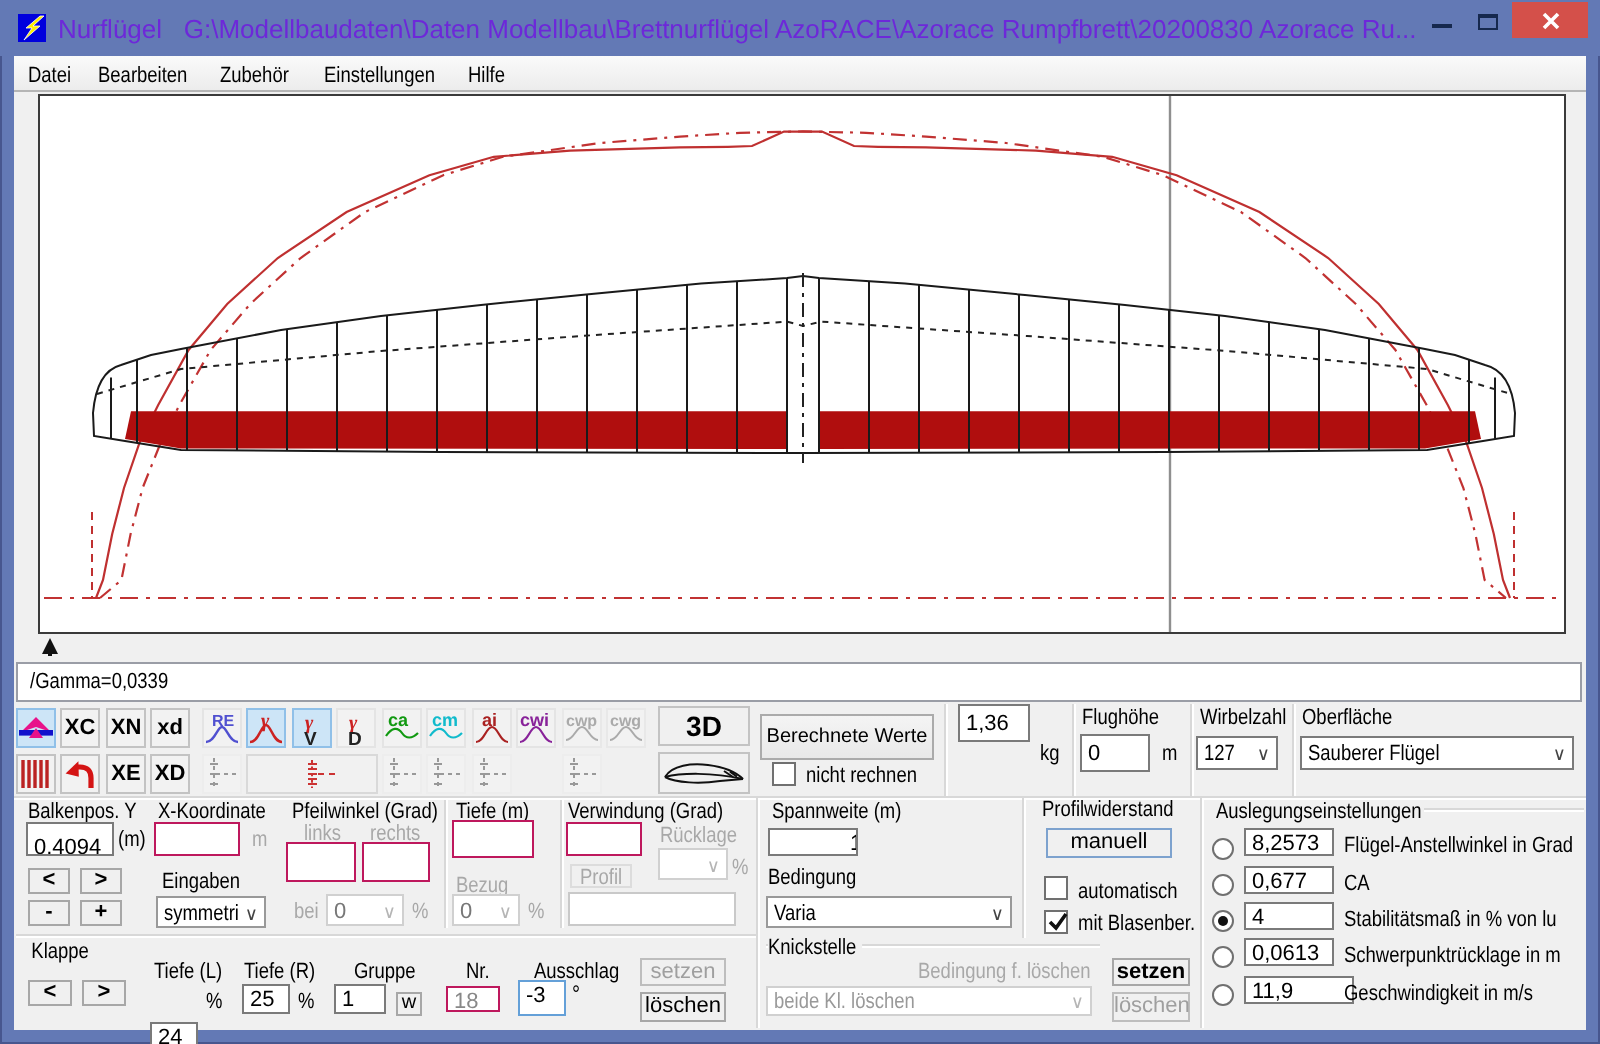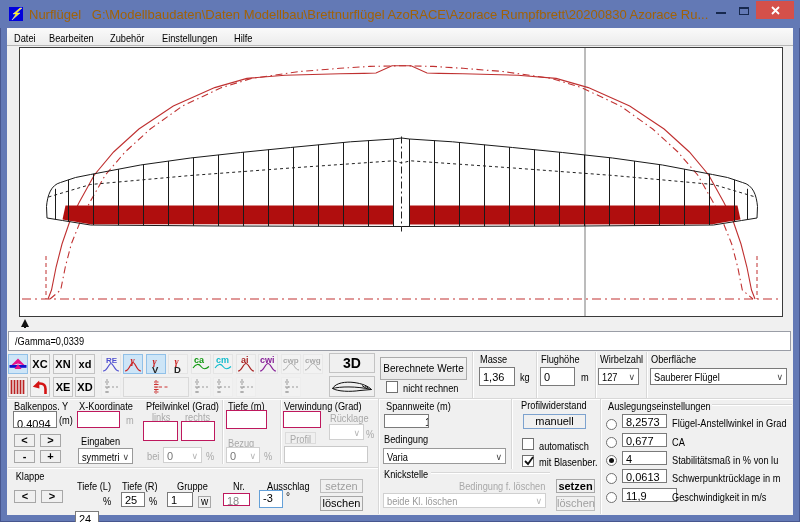--- a/index.html
+++ b/index.html
@@ -28,21 +28,21 @@
 <div class="abs" style="left:0;top:0;width:800px;height:522px;border:7px solid #6379b5;"></div>
 <div class="abs" style="left:0;top:0;width:800px;height:522px;border:1px solid #47568e;"></div>
 
 <div class="abs" style="left:0;top:0;width:800px;height:28px;background:#6379b5;"></div>
 <div class="abs" style="left:9px;top:7px;width:14px;height:14px;">
 <svg width="14" height="14">
       <rect x="0" y="0" width="14" height="14" fill="#0000dd"></rect>
       <polygon points="11,1 4,7 7,7 3,13 11,6 7.5,6 13,1" fill="#ffee00" stroke="#fff" stroke-width="0.4"></polygon>
     </svg>
 </div>
-<div class="abs" style="left:29px;top:7px;font-size:13px;color:#a16207;white-space:nowrap;">Nurflügel&nbsp;&nbsp;&nbsp;G:\Modellbaudaten\Daten Modellbau\Brettnurflügel AzoRACE\Azorace Rumpfbrett\20200830 Azorace Ru...</div>
+<div class="abs" style="left:29px;top:7px;font-size:13px;color:#6d28d9;white-space:nowrap;">Nurflügel&nbsp;&nbsp;&nbsp;G:\Modellbaudaten\Daten Modellbau\Brettnurflügel AzoRACE\Azorace Rumpfbrett\20200830 Azorace Ru...</div>
 
 <div class="abs" style="left:716px;top:12px;width:10px;height:2px;background:#16284e;"></div>
 <div class="abs" style="left:739px;top:7px;width:10px;height:8px;border:1px solid #16284e;border-top:2px solid #16284e;"></div>
 <div class="abs" style="left:756px;top:1px;width:38px;height:18px;background:#d4504a;"></div>
 <svg class="abs" style="left:770px;top:5px;" width="11" height="11">
     <path d="M2,2 L9,9 M9,2 L2,9" stroke="#fff" stroke-width="1.8"></path>
   </svg>
 
 <div class="abs" style="left:7px;top:28px;width:786px;height:18px;background:linear-gradient(#fafafa,#ececec);border-bottom:1px solid #b5b5b5;"></div>
 <div class="lbl" style="left:14px;top:32px;">Datei</div>
@@ -253,21 +253,21 @@
 
 <div class="btn" style="left:380px;top:357px;width:87px;height:23px;line-height:21px;font-size:10px;border-color:#ababab;background:linear-gradient(#f4f4f4,#e9e9e9);">Berechnete Werte</div>
 <div class="abs" style="left:386px;top:381px;width:12px;height:12px;background:#fff;border:1px solid #707070;"></div>
 <div class="lbl" style="left:403px;top:382px;">nicht rechnen</div>
 
 <div class="vsep" style="left:472px;top:352px;height:46px;"></div>
 <div class="vsep" style="left:536px;top:352px;height:46px;"></div>
 <div class="vsep" style="left:595px;top:352px;height:46px;"></div>
 <div class="vsep" style="left:646px;top:352px;height:46px;"></div>
 <div class="lbl" style="left:480px;top:353px;">Masse</div>
-<div class="field" style="left:479px;top:367px;width:36px;height:19px;padding-top:3px;">1,36</div>
+<div class="field" style="left:479px;top:352px;width:36px;height:19px;padding-top:3px;">1,36</div>
 <div class="lbl" style="left:520px;top:371px;">kg</div>
 <div class="lbl" style="left:541px;top:353px;">Flughöhe</div>
 <div class="field" style="left:540px;top:367px;width:35px;height:19px;padding-top:3px;">0</div>
 <div class="lbl" style="left:581px;top:371px;">m</div>
 <div class="lbl" style="left:600px;top:353px;">Wirbelzahl</div>
 <div class="combo" style="left:598px;top:368px;width:41px;height:17px;padding-top:2px;"><span class="ctx">127</span><span class="arr" style="top:3px;">∨</span></div>
 <div class="lbl" style="left:651px;top:353px;">Oberfläche</div>
 <div class="combo" style="left:650px;top:368px;width:137px;height:17px;padding-top:2px;"><span class="ctx">Sauberer Flügel</span><span class="arr" style="top:3px;">∨</span></div>
 
 <div class="hsep" style="left:7px;top:398px;width:786px;"></div>

